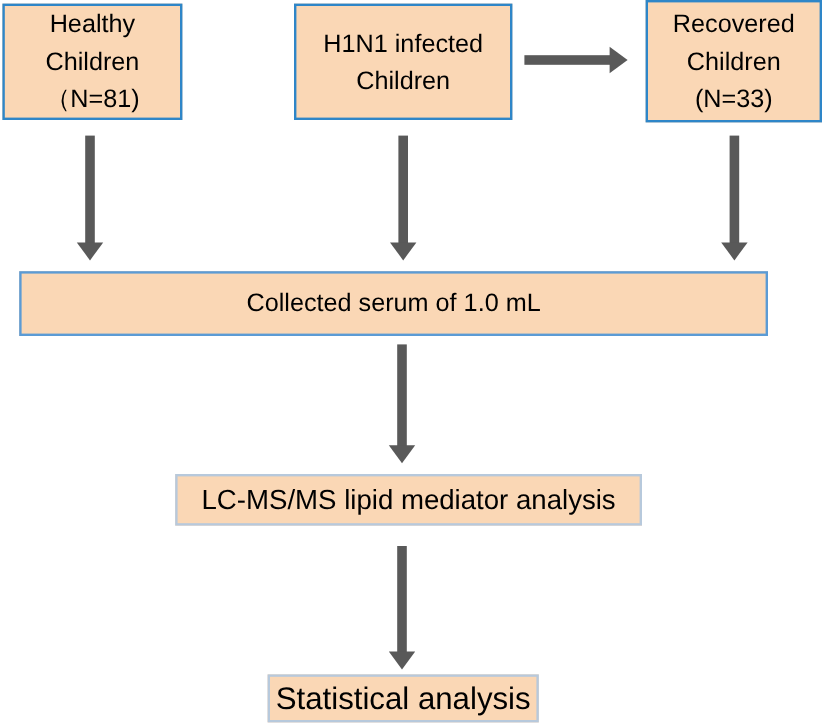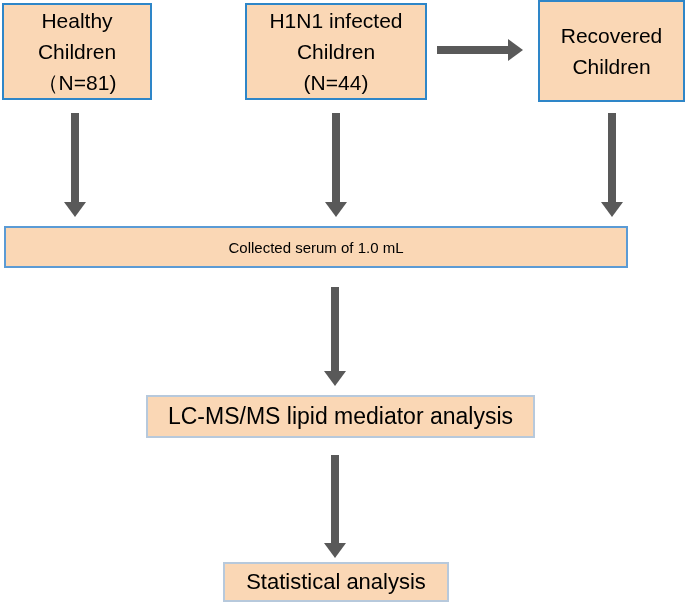--- a/index.html
+++ b/index.html
@@ -28,33 +28,33 @@
   }
   .box.top-box {
     border: 2px solid var(--box-border-strong, #2E86C8);
     font-size: 21px;
     line-height: 31px;
   }
   #box-healthy   { left: 2px;   top: 3px; width: 150px; height: 97px; }
   #box-h1n1      { left: 245px; top: 3px; width: 182px; height: 97px; }
   #box-recovered { left: 538px; top: 0px; width: 147px; height: 102px; justify-content: center; }
   #box-serum {
-    left: 4px; top: 226px; width: 624px; height: 42px;
+    left: 16px; top: 226px; width: 624px; height: 54px;
     border: 2px solid var(--box-border-medium, #5B9BD5);
-    font-size: 15px;
+    font-size: 21px;
   }
   #box-lcms {
     left: 146px; top: 395px; width: 389px; height: 43px;
     border: 2px solid var(--box-border-light, #B7C9DC);
     font-size: 23px;
   }
   #box-stat {
     left: 223px; top: 562px; width: 226px; height: 40px;
     border: 2px solid var(--box-border-light, #B7C9DC);
-    font-size: 22px;
+    font-size: 26px;
   }
   .arrow { position: absolute; }
   .arrow-v { width: 22px; }
   .arrow-v .shaft {
     position: absolute;
     left: 7px; top: 0;
     width: 8px;
     background: var(--arrow, #595959);
   }
   .arrow-v .head {
@@ -100,26 +100,26 @@
 
   <div class="box top-box" id="box-healthy">
     <span>Healthy</span>
     <span>Children</span>
     <span>（N=81)</span>
   </div>
 
   <div class="box top-box" id="box-h1n1">
     <span>H1N1 infected</span>
     <span>Children</span>
-    <span>(N=44)</span>
   </div>
 
   <div class="box top-box" id="box-recovered">
     <span>Recovered</span>
     <span>Children</span>
+    <span>(N=33)</span>
   </div>
 
   <div class="arrow arrow-h" id="arrow-right-h1n1-to-recovered">
     <div class="shaft"></div>
     <div class="head"></div>
   </div>
 
   <div class="arrow arrow-v" id="arrow-down-healthy">
     <div class="shaft"></div>
     <div class="head"></div>

